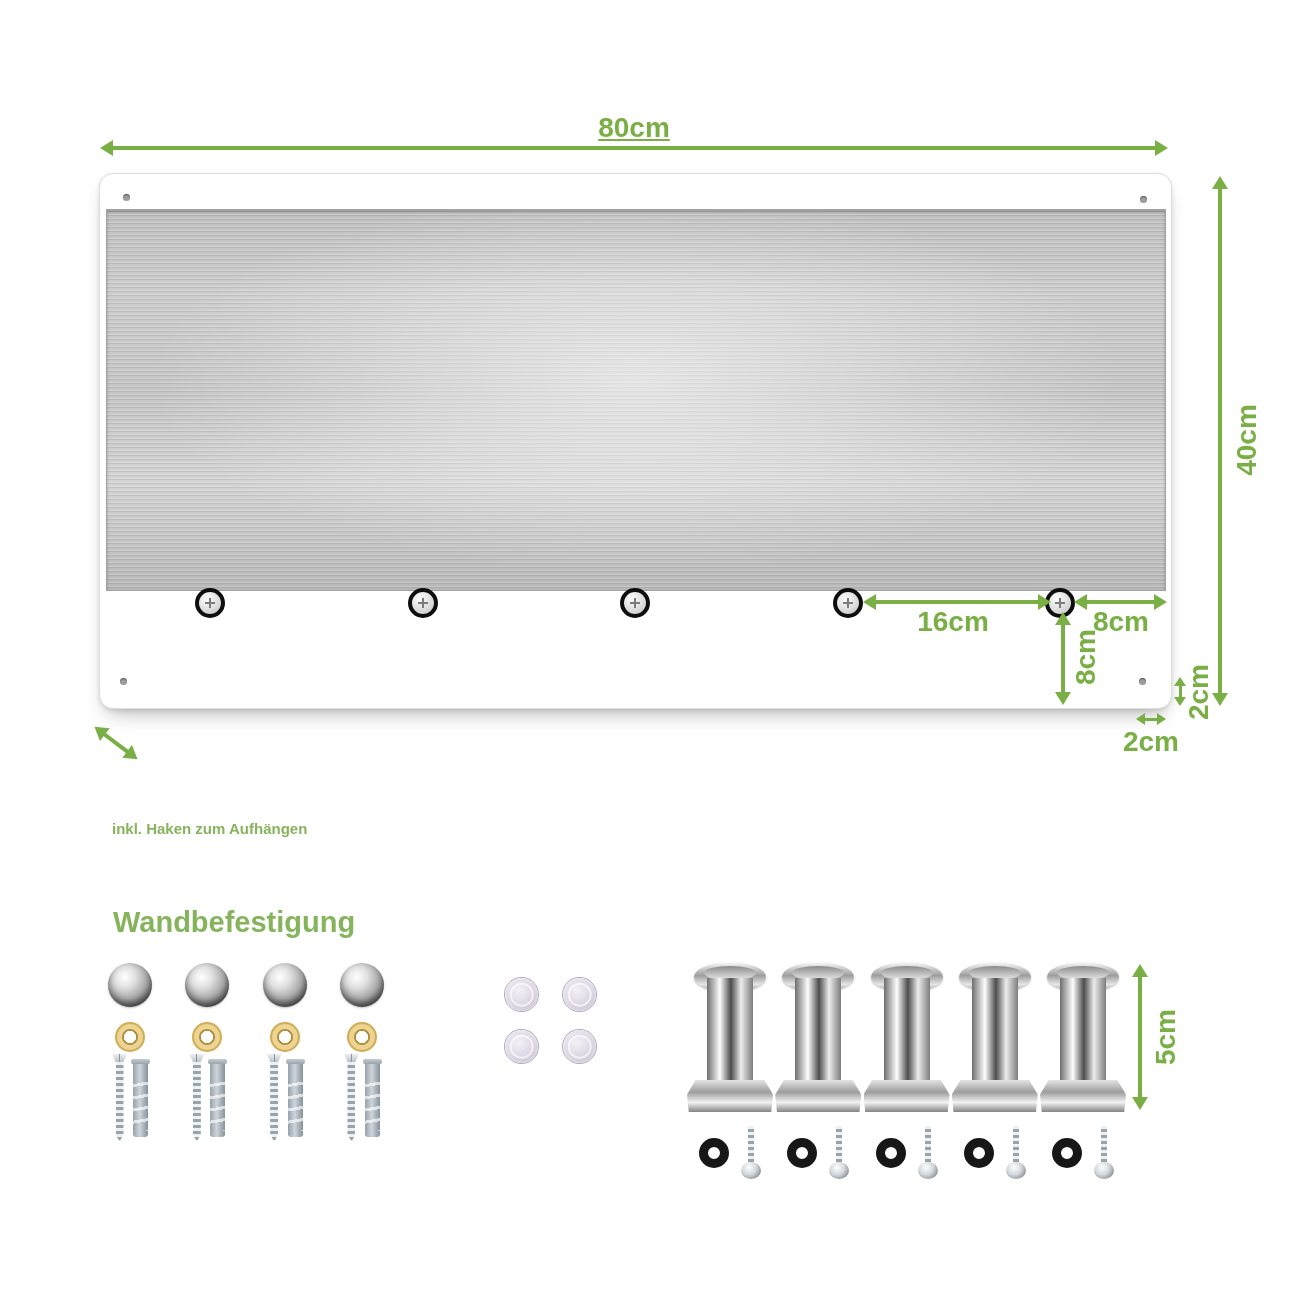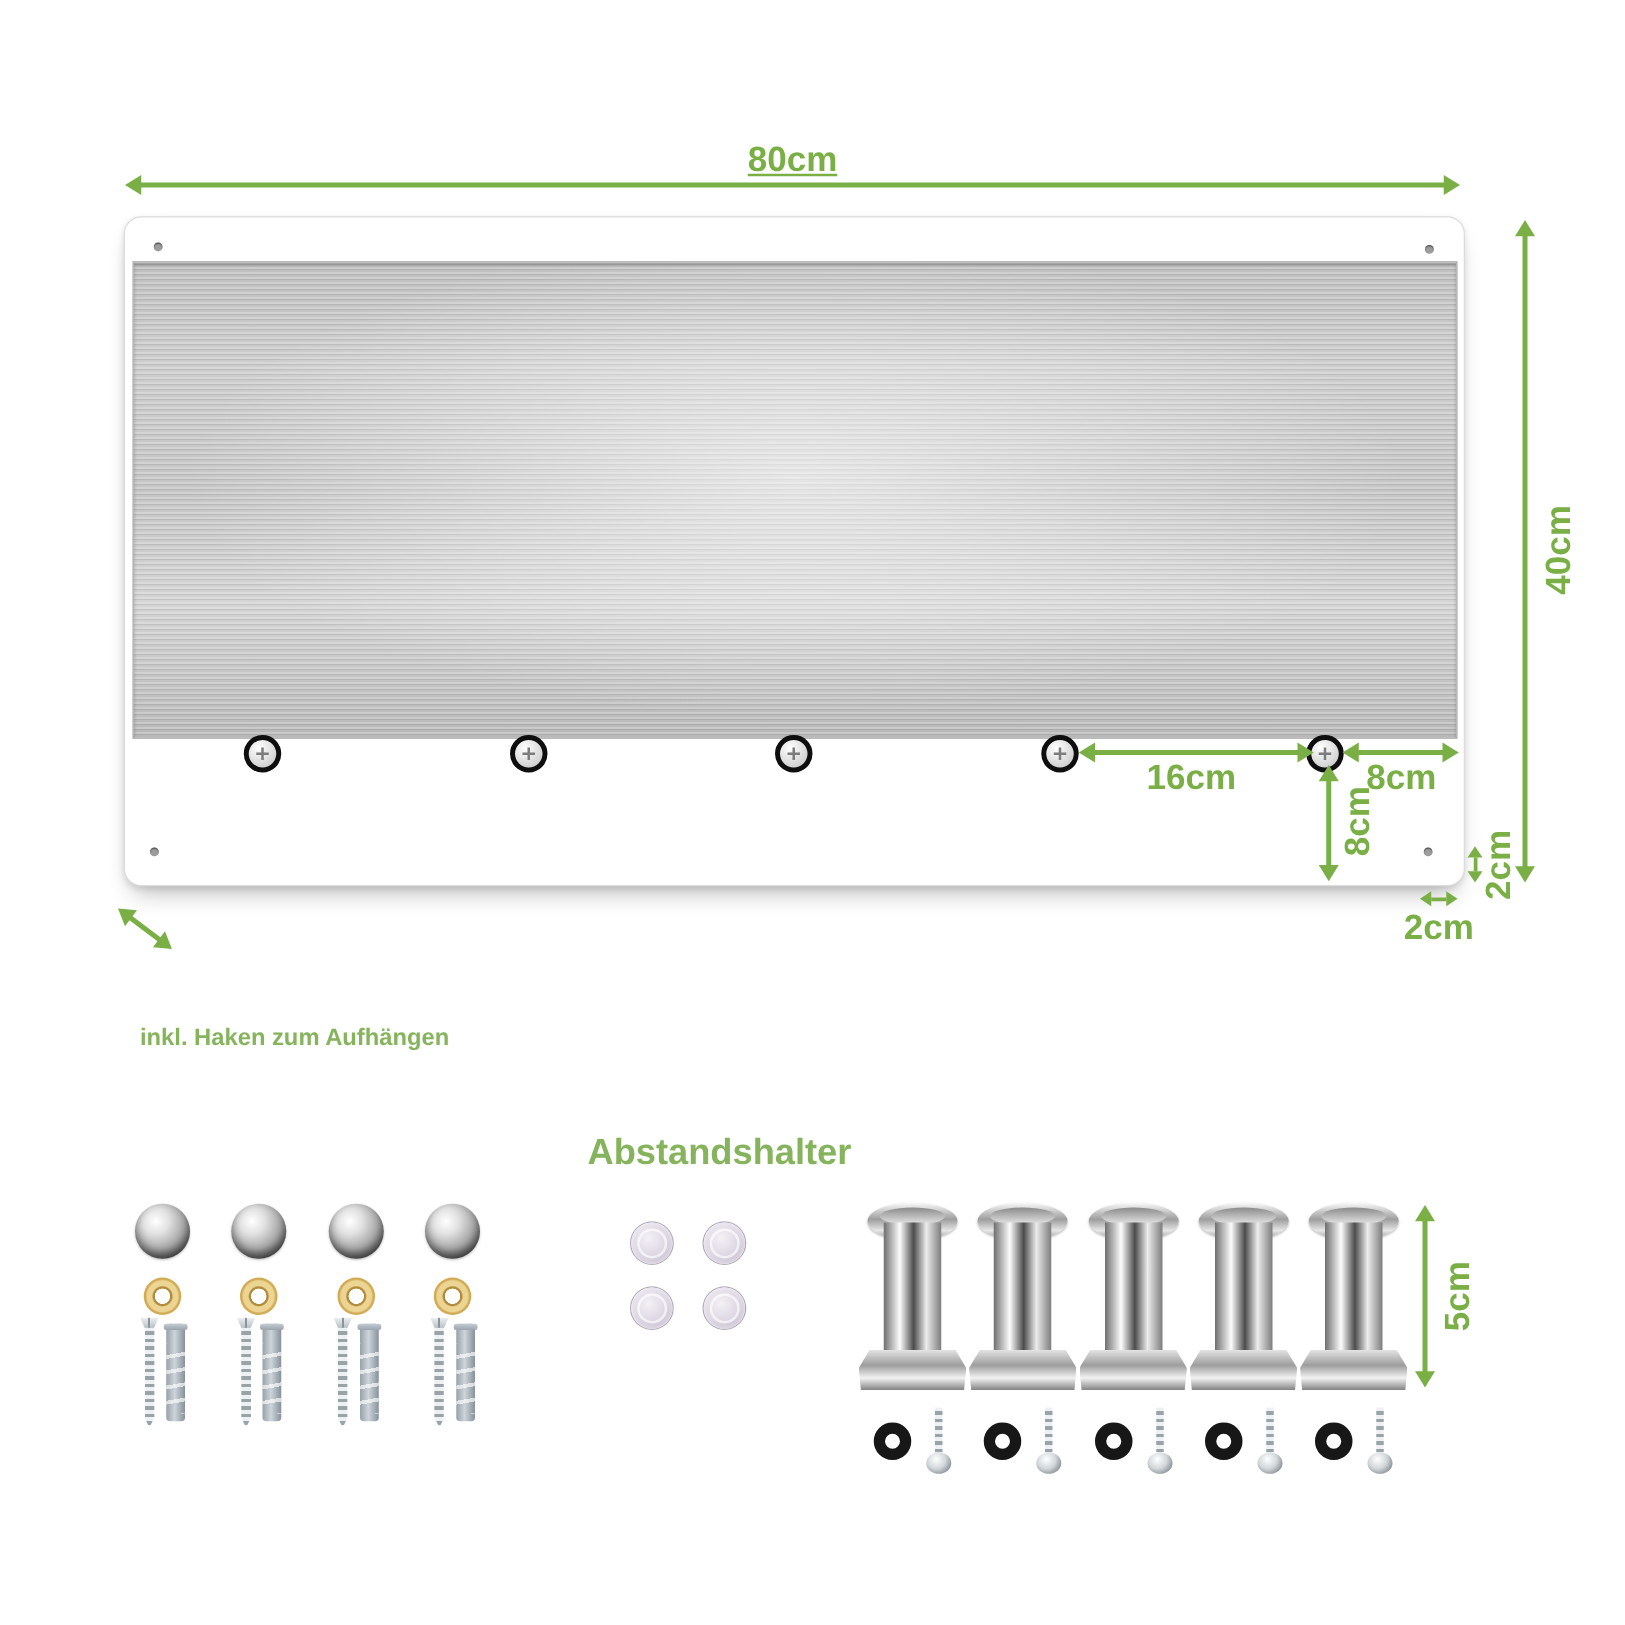--- a/index.html
+++ b/index.html
@@ -52,21 +52,21 @@
   .bscrew::after{content:"";position:absolute;left:50%;top:50%;width:10px;height:10px;
     transform:translate(-50%,-50%);
     background:
       linear-gradient(#7c7c7c,#7c7c7c) center/10px 2px no-repeat,
       linear-gradient(#7c7c7c,#7c7c7c) center/2px 10px no-repeat;}
 
   
   .depth-title{position:absolute;left:112px;top:779px;color:var(--hgreen);
     font-size:31px;font-weight:700;}
   .depth-sub{position:absolute;left:112px;top:820px;color:var(--hgreen);
-    font-size:19px;font-weight:700;}
+    font-size:15px;font-weight:700;}
 
   
   .sec-title{position:absolute;color:var(--hgreen);font-size:29px;font-weight:700;white-space:nowrap;}
 
   
   .caps-row{position:absolute;left:108px;top:963px;width:276px;height:44px;
     display:flex;justify-content:space-between;}
   .cap{width:44px;height:44px;border-radius:50%;
     background:radial-gradient(circle at 38% 32%,#ffffff,#e2e2e2 25%,#a9a9a9 55%,#5d5d5d 82%,#2f2f2f 96%);
     box-shadow:inset 0 -4px 7px rgba(0,0,0,.45),0 1px 2px rgba(0,0,0,.25);}
@@ -167,20 +167,21 @@
   <div class="vlab" style="left:1086px;top:657px;">8cm</div>
 
   <div class="arr sm v" style="left:1179px;top:686px;height:11px;"></div>
   <div class="vlab" style="left:1199px;top:692px;">2cm</div>
   <div class="arr sm h" style="left:1145px;top:718px;width:12px;"></div>
   <div class="hlab" style="left:1151px;top:726px;">2cm</div>
 
   <div class="arr h" style="left:104px;top:732px;width:30px;transform:rotate(37deg);transform-origin:left center;"></div>
   <div class="depth-sub">inkl. Haken zum Aufhängen</div>
 
+  <div class="sec-title" style="left:113px;top:906px;">Wandbefestigung</div>
   <div class="caps-row">
 
       <div class="cap"></div>
 
       <div class="cap"></div>
 
       <div class="cap"></div>
 
       <div class="cap"></div>
 
@@ -225,21 +226,20 @@
       <div class="pair">
         <div class="wscrew">
           <div class="wshead"></div>
           <div class="wsshaft"></div>
         </div>
         <div class="dowel"></div>
       </div>
 
   </div>
 
-  <div class="sec-title" style="left:470px;top:906px;">Abstandshalter</div>
   <div class="spacer-grid">
 
       <div class="spacer"></div>
 
       <div class="spacer"></div>
 
       <div class="spacer"></div>
 
       <div class="spacer"></div>
 

